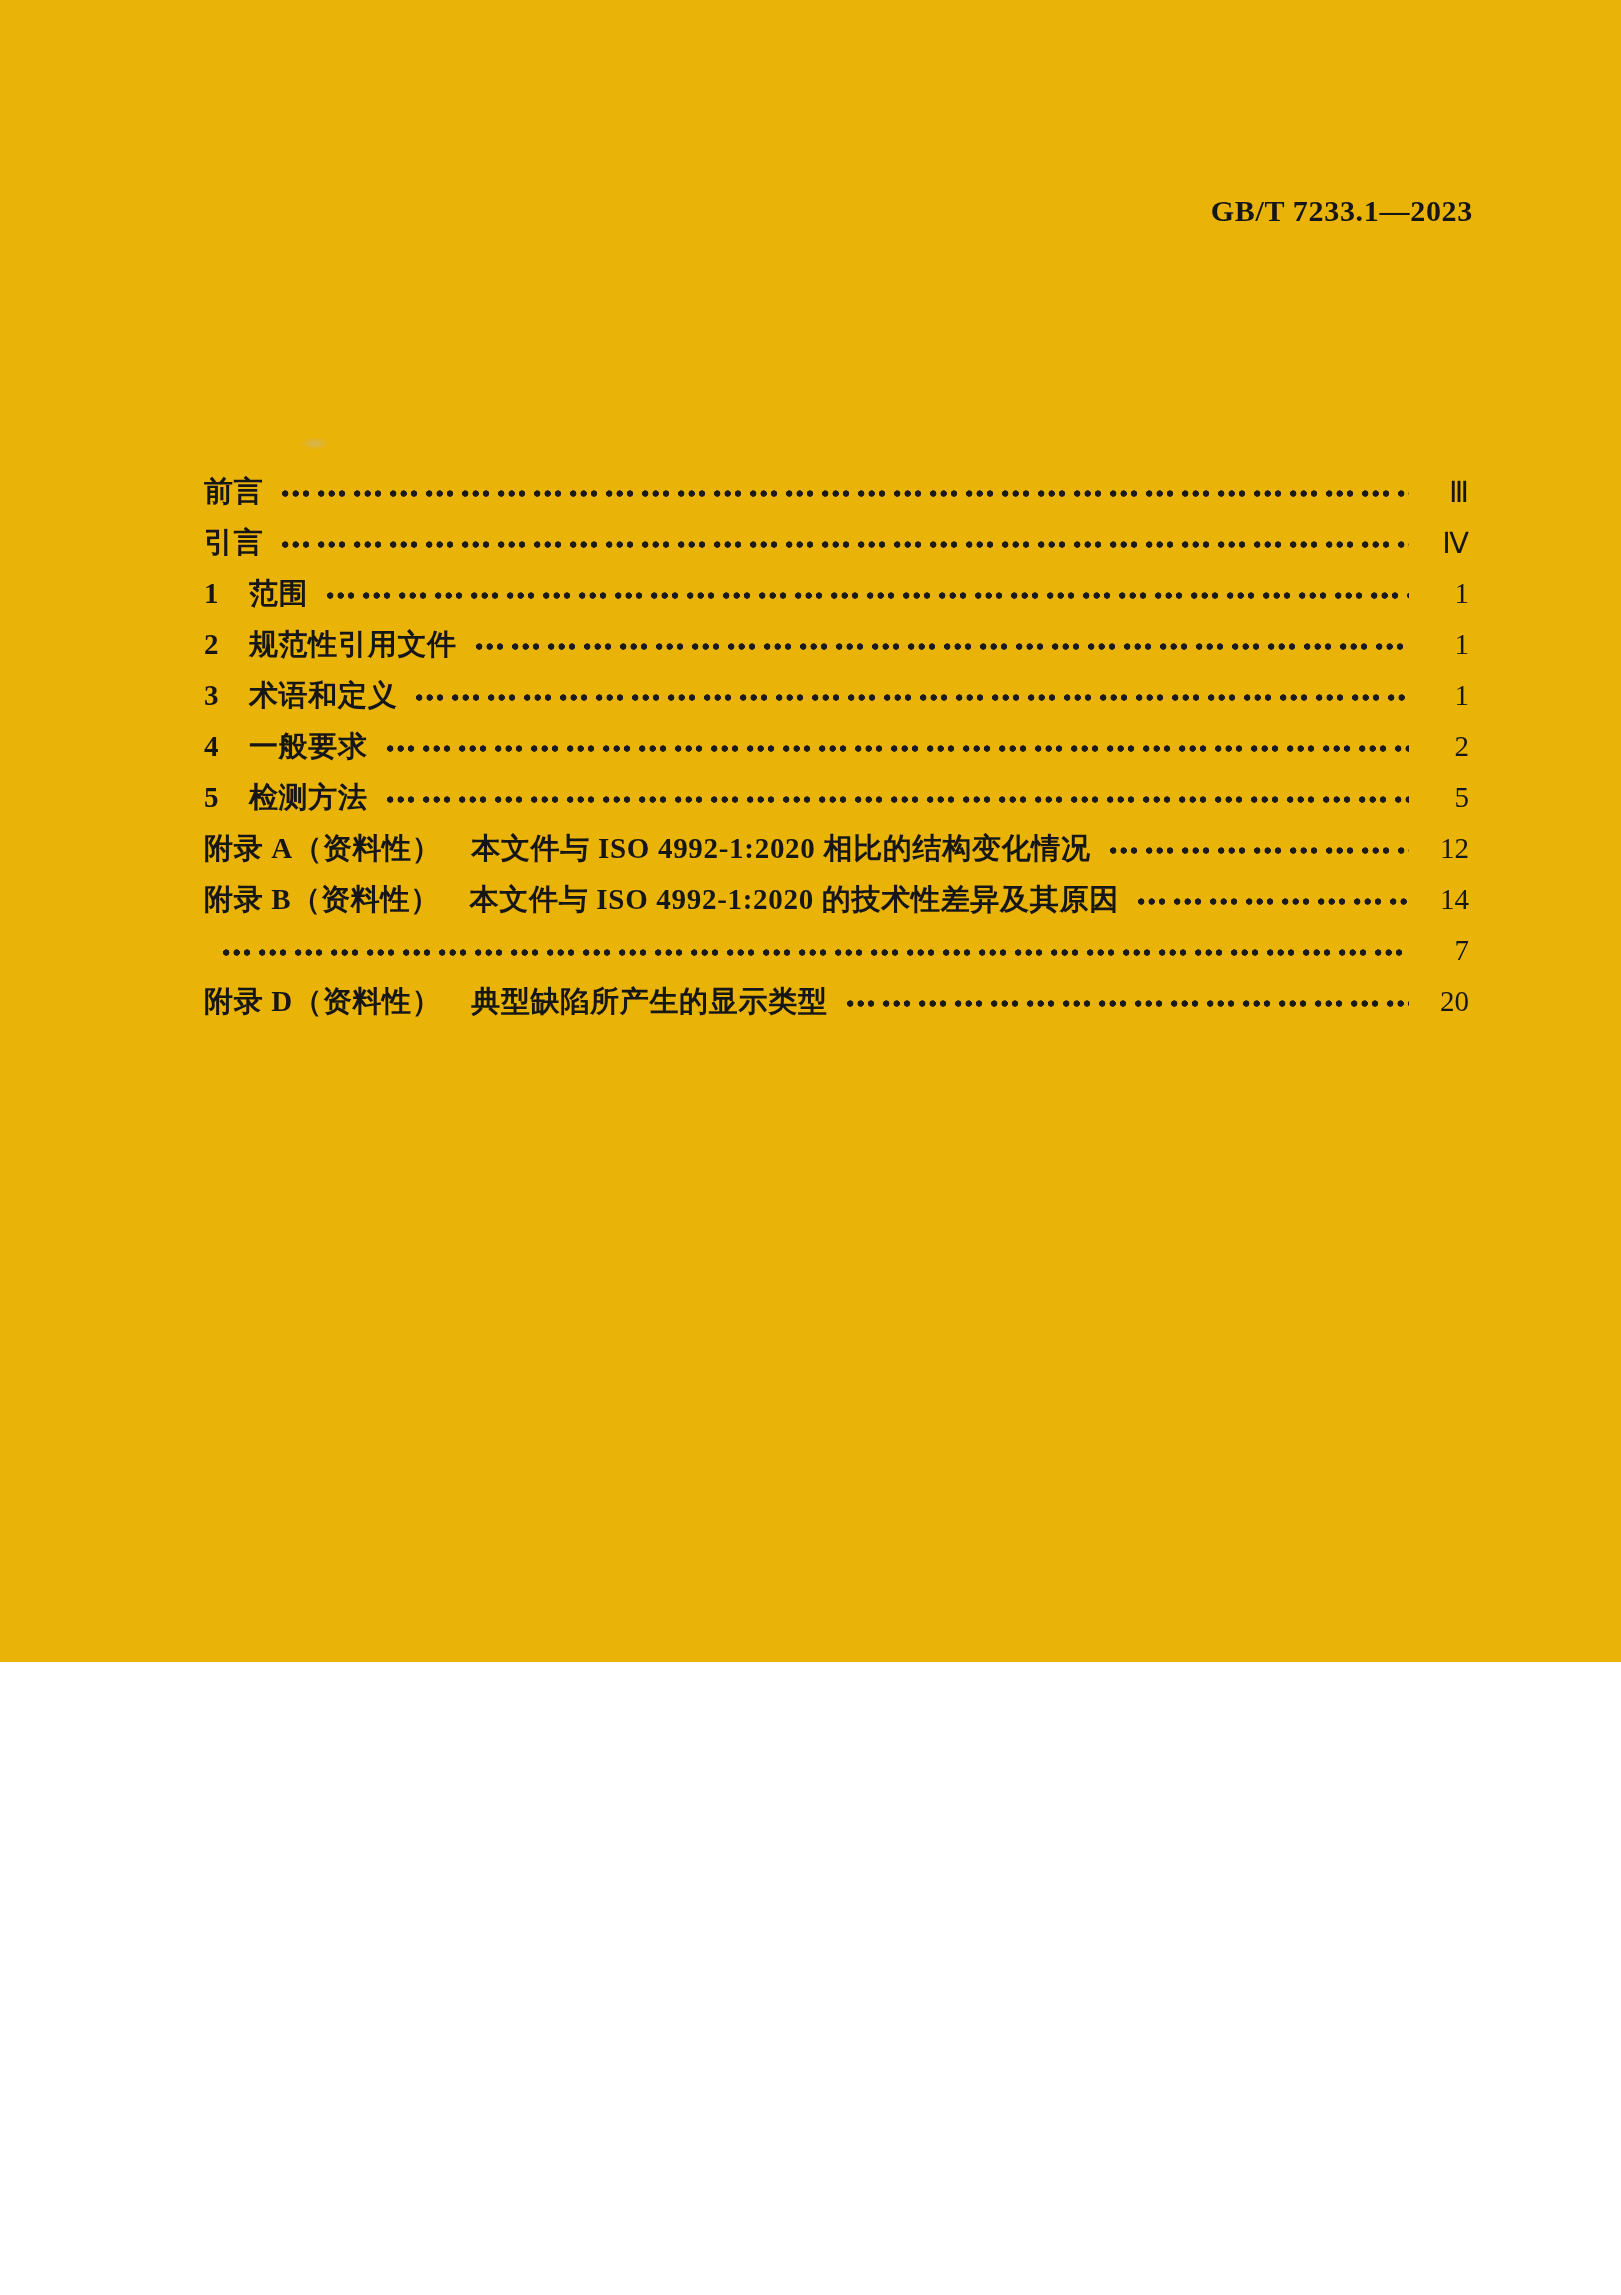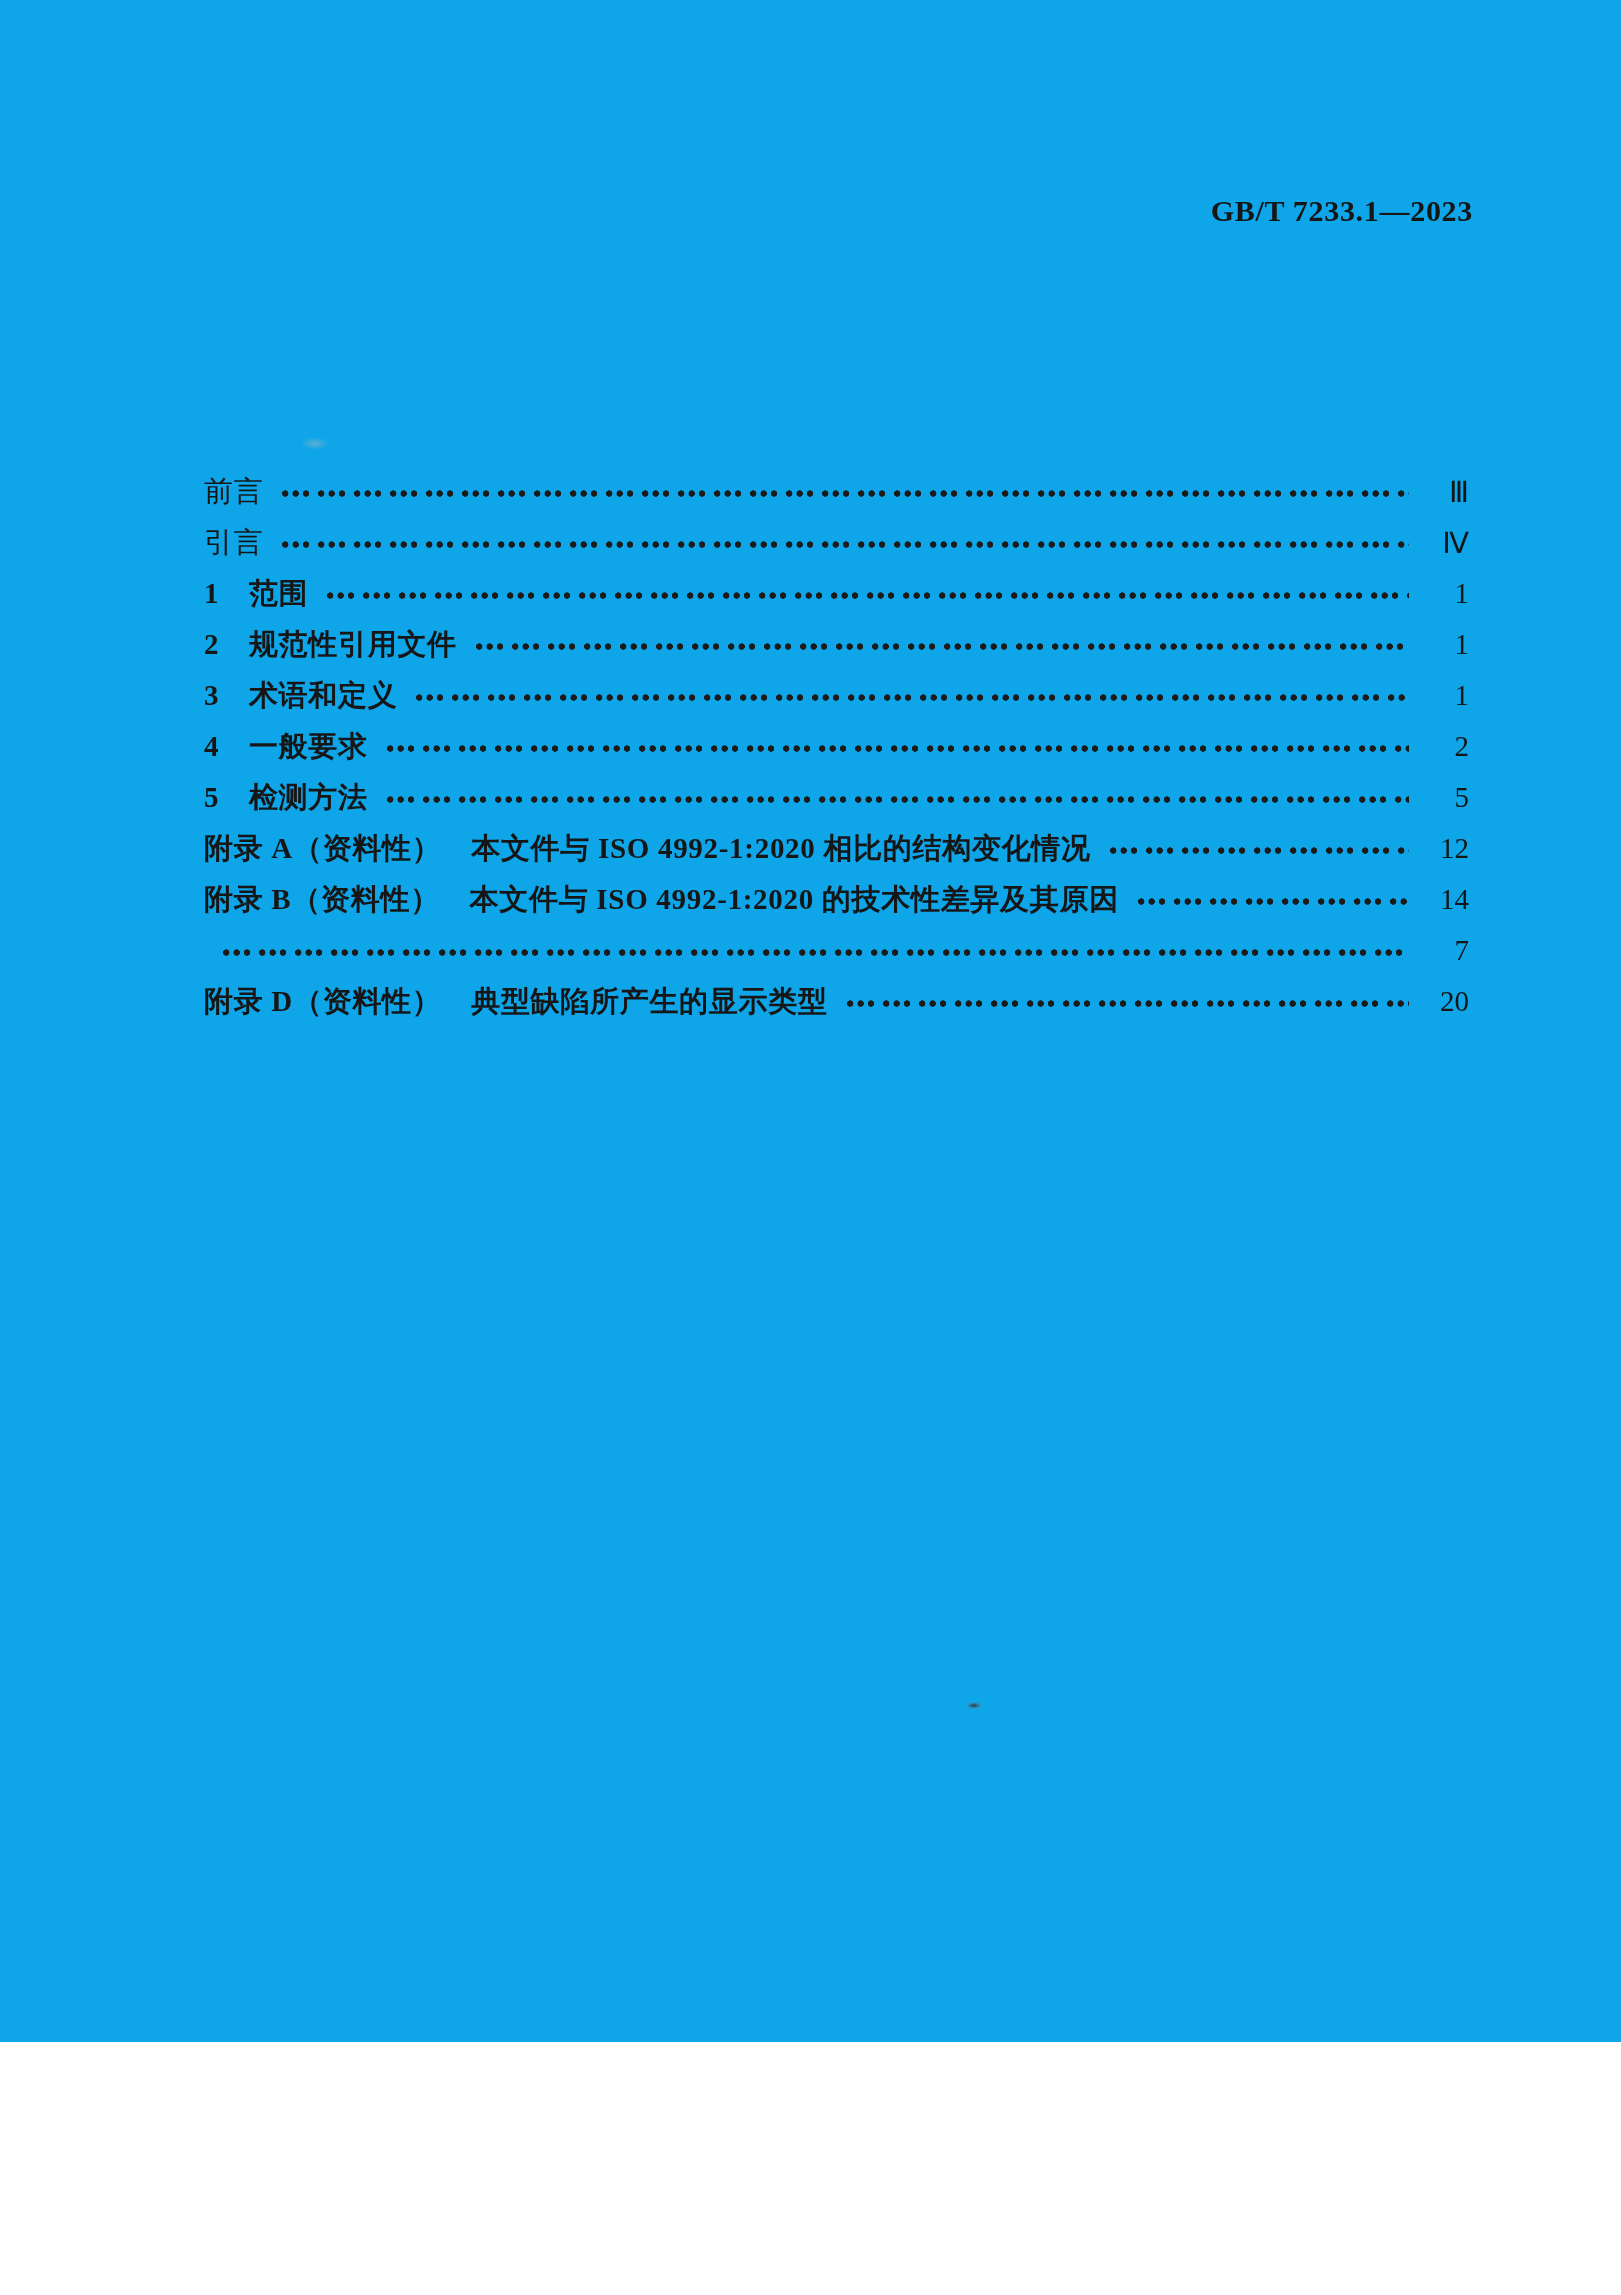--- a/index.html
+++ b/index.html
@@ -2,22 +2,22 @@
 <html style="font-size:10.5px"><head>
 <meta charset="utf-8">
 <style>
   * { margin: 0; padding: 0; box-sizing: border-box; }
   html, body { background: #ffffff; }
   body { font-family: "Liberation Serif", serif; }
 
   .page {
     position: relative;
     width: 1622px;
-    height: 2042px;
-    background: #0ea5e9;
+    height: 1662px;
+    background: #eab308;
     color: #161616;
     overflow: hidden;
   }
 
   
   .std-code {
     position: absolute;
     top: 194px;
     right: 149px;
     font-family: "Liberation Serif", serif;
@@ -52,21 +52,21 @@
   .toc-row {
     display: flex;
     align-items: center;
     height: 51px;
     font-size: 29px;
     font-weight: 700;
     font-family: "Liberation Serif", serif;
     white-space: pre;
   }
   
-  .toc-row:nth-child(-n+2) .toc-label { font-weight: 400; }
+  .toc-row:nth-child(-n+2) .toc-label { font-weight: 700; }
 
   .toc-label { white-space: pre; letter-spacing: 0.7px; }
 
   
   .toc-leader {
     flex: 1;
     align-self: stretch;
     margin: 0 9.2px 0 17px;
     background-image:
       radial-gradient(circle at 5.2px  54%, #1b1b1b 2.9px, rgba(27,27,27,0) 3.5px),

